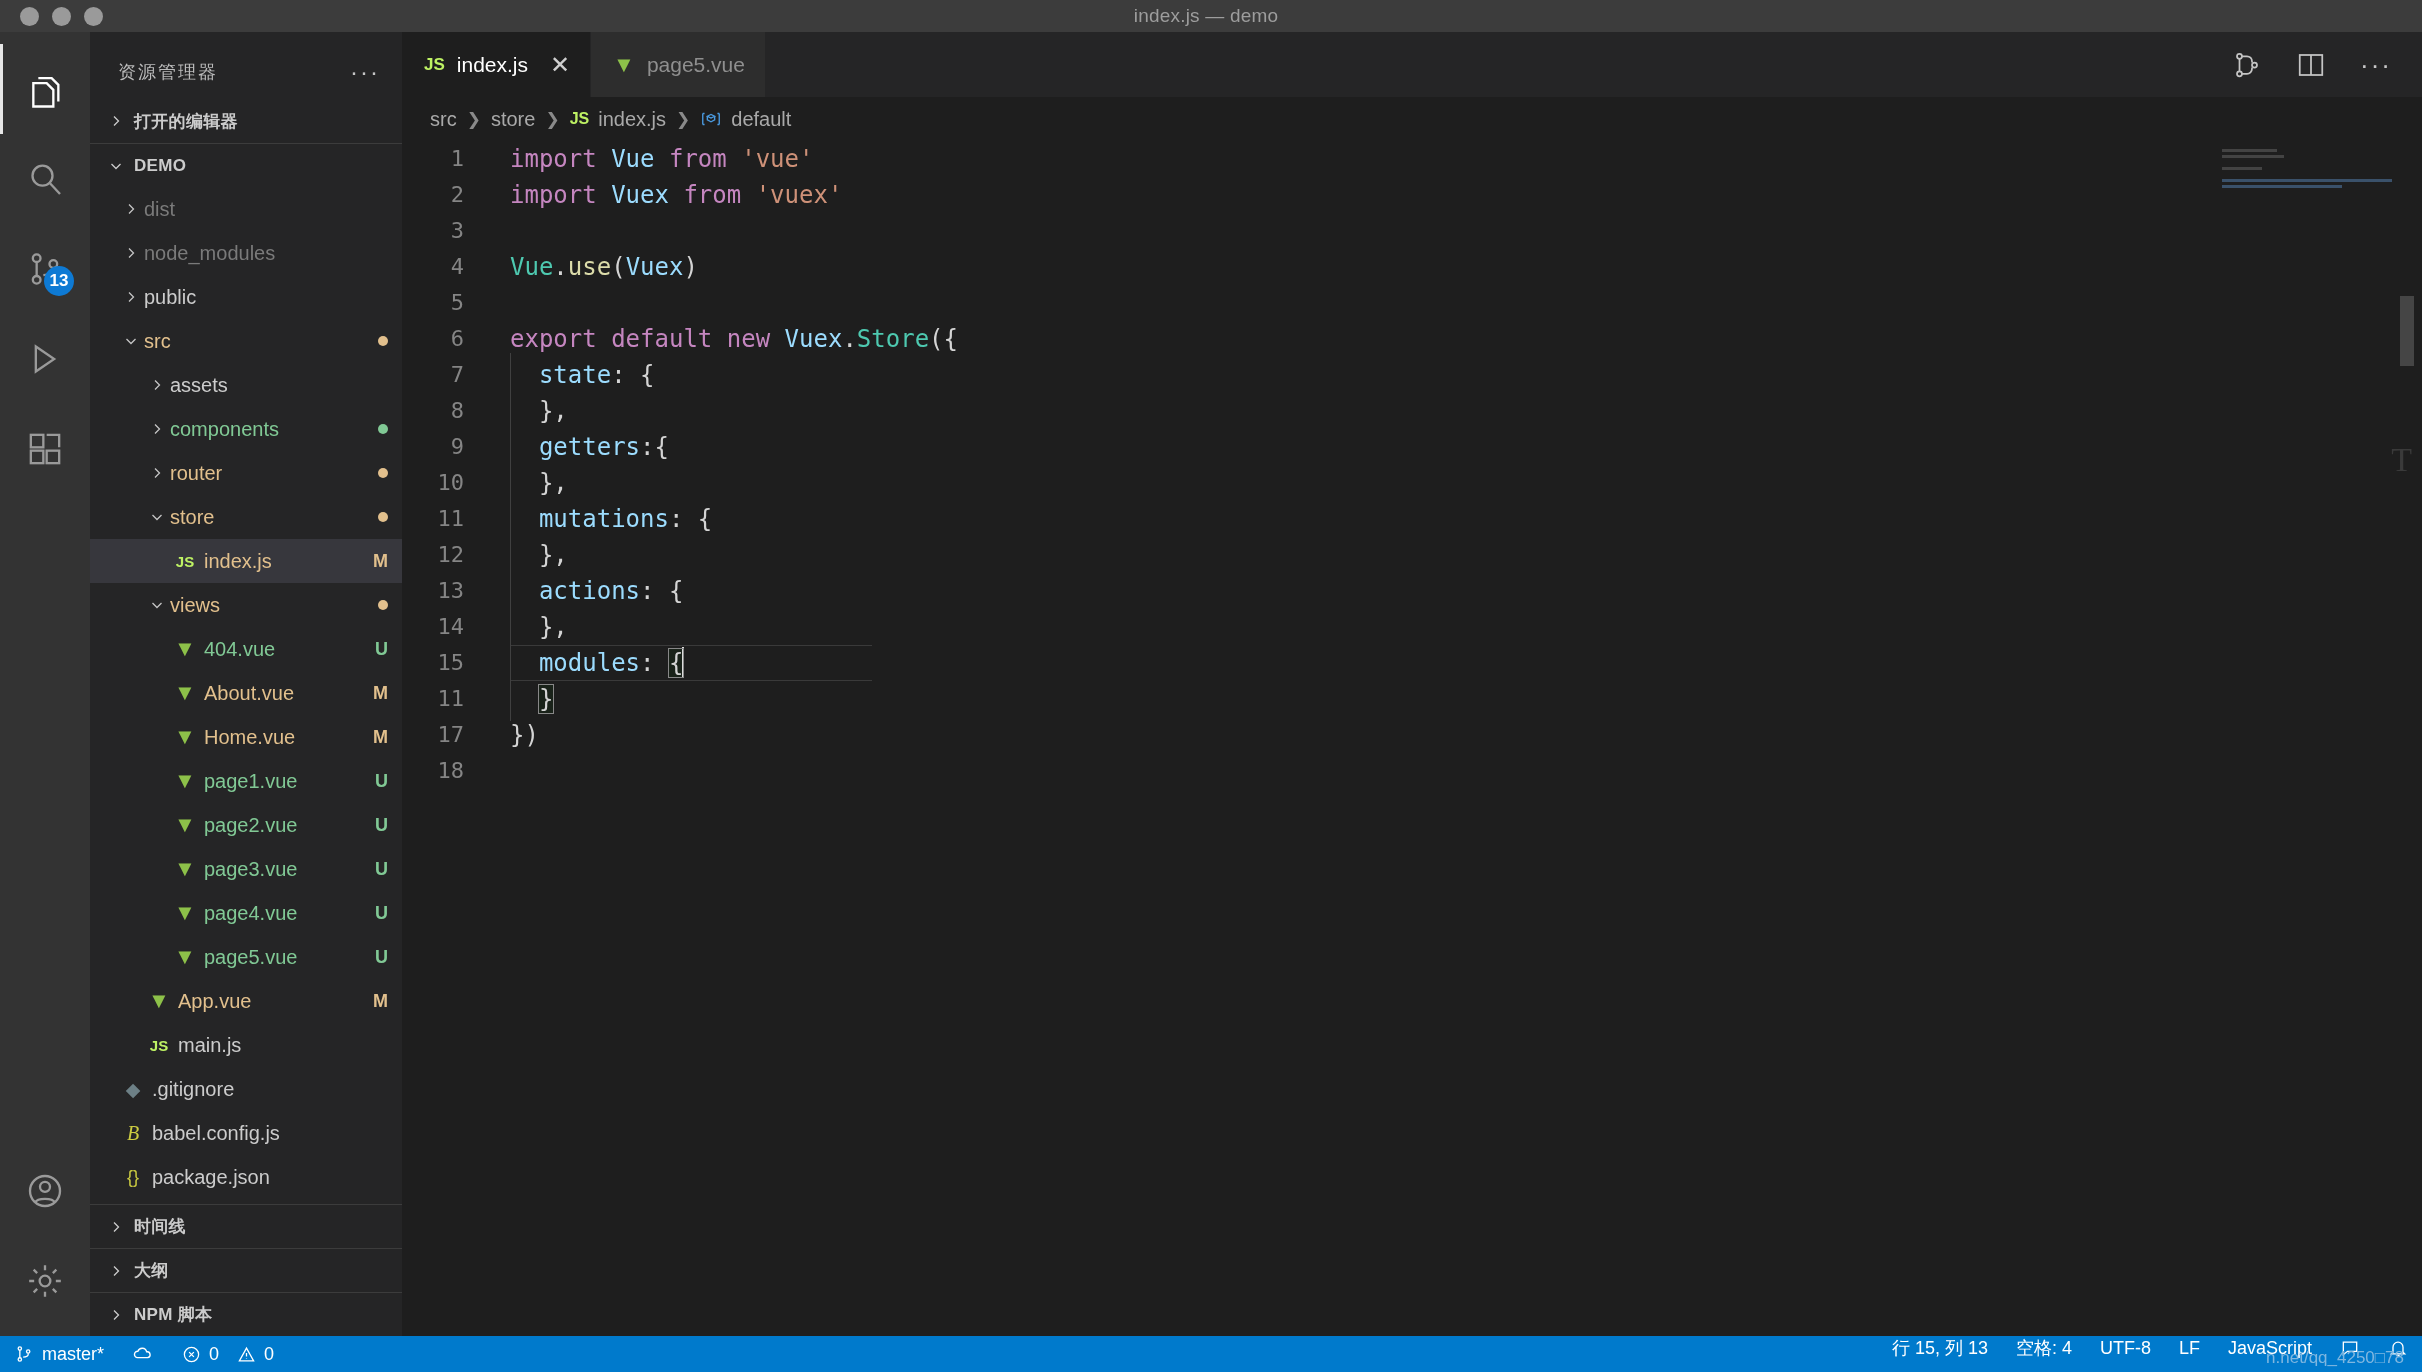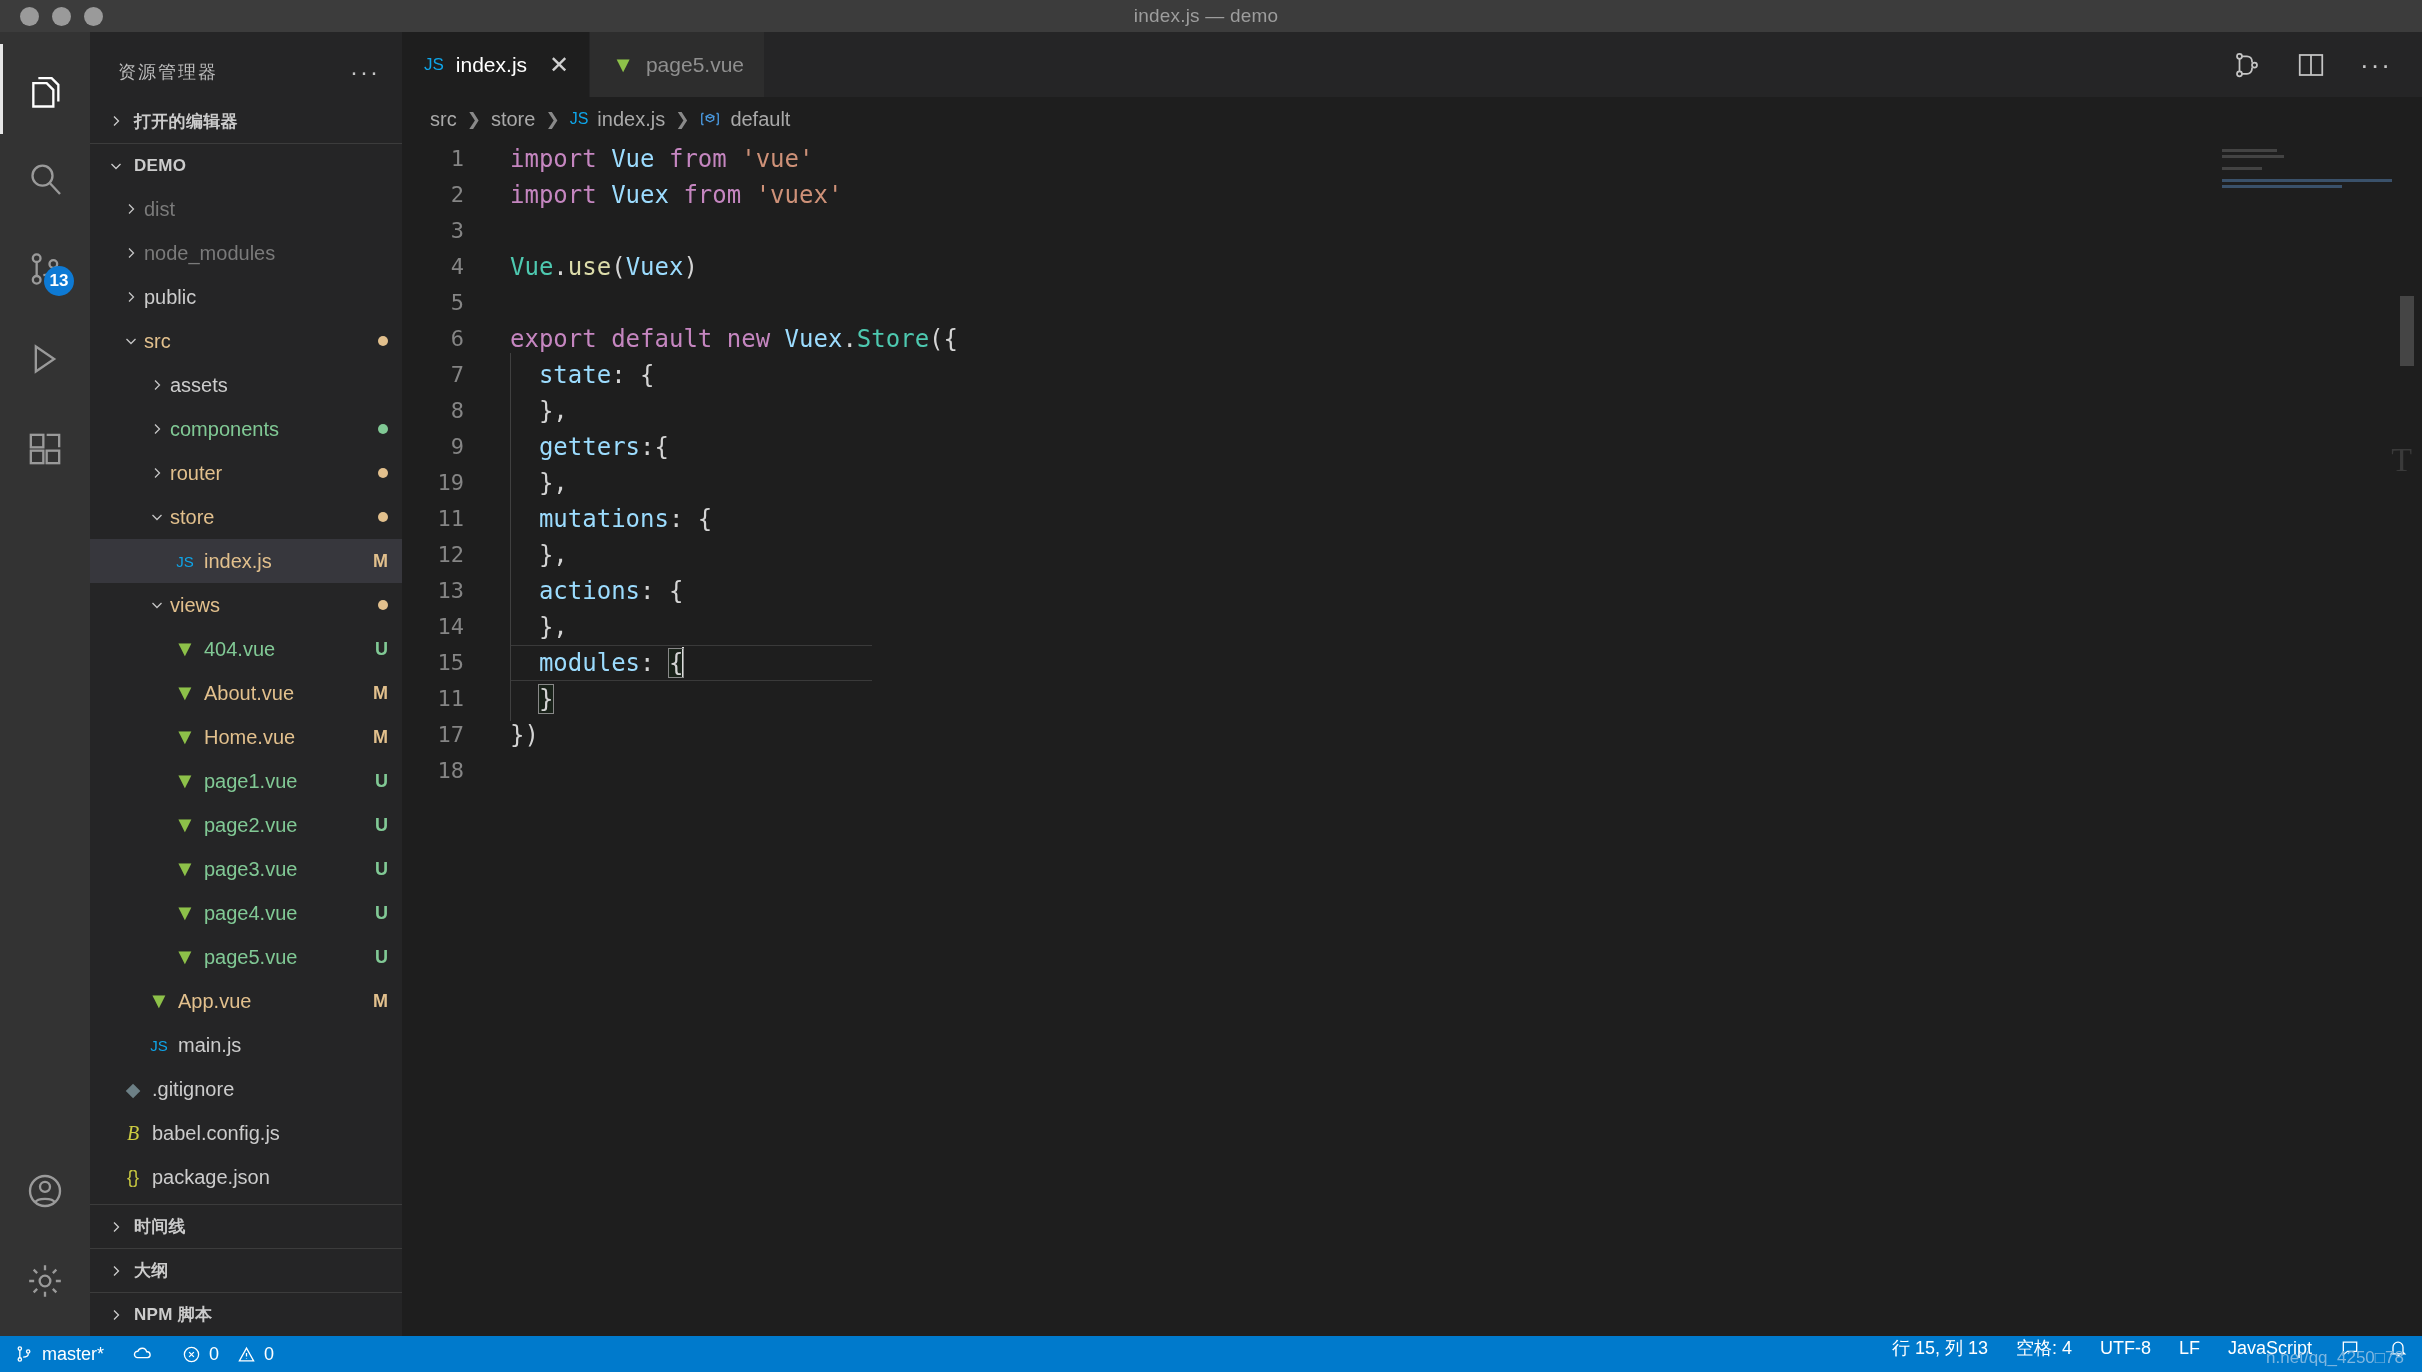--- a/index.html
+++ b/index.html
@@ -79,21 +79,21 @@
   .row .twisty { width: 26px; flex: 0 0 26px; display: flex; align-items: center; justify-content: center; }
   .row .ficon { width: 30px; flex: 0 0 30px; display: flex; align-items: center; justify-content: center; margin-right: 4px; }
   .row .label { overflow: hidden; text-overflow: ellipsis; }
   .row .badge { margin-left: auto; font-size: 18px; font-weight: 600; padding-left: 10px; }
   .row .dot { margin-left: auto; width: 10px; height: 10px; border-radius: 50%; }
 
   .c-default { color: #cccccc; }
   .c-dim { color: #7a7a7a; }
   .c-mod { color: #e2c08d; }
   .c-unt { color: #81c995; text-align: center; }
-  .js-ico { color: #0ea5e9; font-size: 15px; font-weight: normal; font-family: "Liberation Sans", sans-serif; }
+  .js-ico { color: #bef264; font-size: 15px; font-weight: bold; font-family: "Liberation Sans", sans-serif; }
   .vue-ico { color: #8dc149; font-size: 22px; }
 
   .sb-bottom { margin-top: auto; }
 
   
   .editor { flex: 1; display: flex; flex-direction: column; min-width: 0; background: #1e1e1e; }
 
   .tabsbar { height: 65px; flex: 0 0 65px; background: #252526; display: flex; align-items: stretch; }
   .tabs { display: flex; align-items: stretch; }
   .tab {
@@ -580,21 +580,21 @@
               <div class="gutter">8</div>
               <div class="gitmark"></div>
               <div class="ctext"><span class="indent-guide"></span><span class="brkt">  },</span></div>
             </div>
             <div class="cline">
               <div class="gutter">9</div>
               <div class="gitmark added"></div>
               <div class="ctext"><span class="indent-guide"></span><span class="plain">  </span><span class="prop">getters</span><span class="brkt">:{</span></div>
             </div>
             <div class="cline">
-              <div class="gutter">19</div>
+              <div class="gutter">10</div>
               <div class="gitmark added"></div>
               <div class="ctext"><span class="indent-guide"></span><span class="brkt">  },</span></div>
             </div>
             <div class="cline">
               <div class="gutter">11</div>
               <div class="gitmark"></div>
               <div class="ctext"><span class="indent-guide"></span><span class="plain">  </span><span class="prop">mutations</span><span class="brkt">: {</span></div>
             </div>
             <div class="cline">
               <div class="gutter">12</div>

